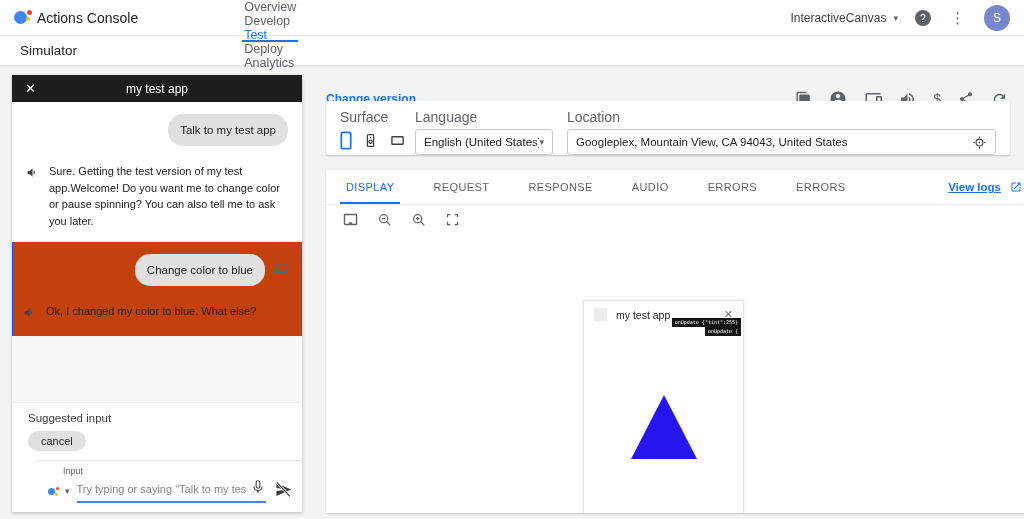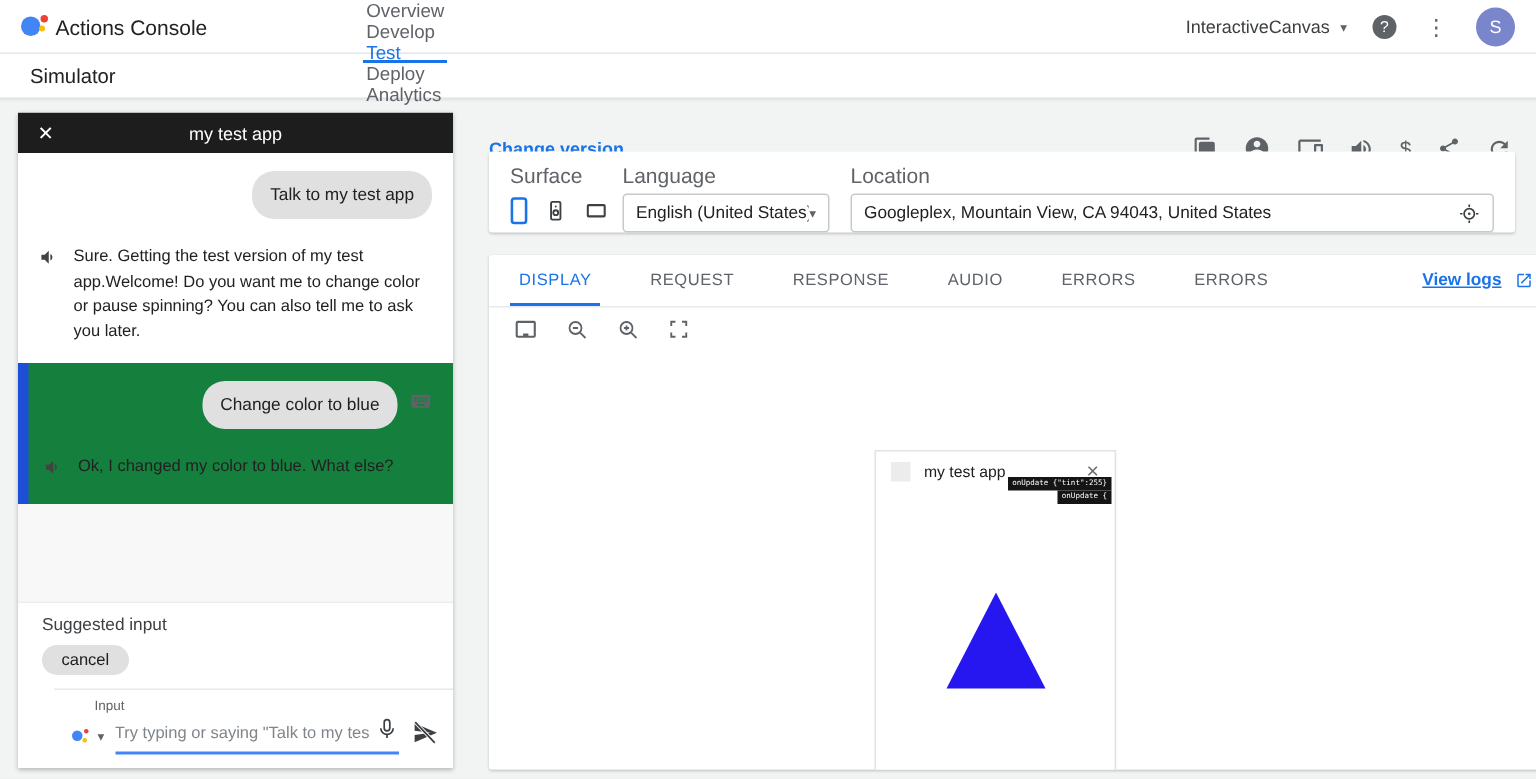--- a/index.html
+++ b/index.html
@@ -42,21 +42,21 @@
   .left-card { position:absolute; left:12px; top:9px; width:290px; height:437px; background:#fff;
                box-shadow:0 1px 3px rgba(0,0,0,.25); display:flex; flex-direction:column; overflow:hidden; }
   .sim-header { height:27px; background:#1d1d1d; color:#fff; display:flex; align-items:center;
                 position:relative; flex:none; }
   .sim-close { position:absolute; left:13px; top:0; bottom:0; display:flex; align-items:center;
                font-size:13px; color:#fff; cursor:pointer; }
   .sim-title { margin:0 auto; font-size:12px; }
   .chat { flex:1 1 auto; display:flex; flex-direction:column; overflow:hidden; background:#f8f8f8; }
   .turn { padding:12px 14px 13px; }
   .turn1 { background:#fff; }
-  .turn2 { background:#15803d; border-left:7px solid #1d4ed8; padding-left:10px;text-align:right; }
+  .turn2 { background:#c2410c; border-left:1px solid #1d4ed8; padding-left:10px;text-align:right; }
   .pill-row { display:flex; justify-content:flex-end; align-items:center; gap:8px; }
   .pill { background:#e0e0e0; border-radius:15px; padding:10px 12px; font-size:11.5px; color:#202124; cursor:pointer; }
   .resp-row { display:flex; gap:10px; margin-top:17px; padding-right:2px; }
   .speaker { flex:none; margin-top:2px; }
   .resp-text { font-size:11px; line-height:1.5; color:#212121; }
   .chat-filler { flex:1 1 auto; background:#f8f8f8; }
 
   .left-bottom { flex:none; background:#fff; border-top:1px solid #ececec; }
   .suggest { padding:9px 16px 9px; }
   .suggest-label { font-size:11.5px; color:#3c4043; }

